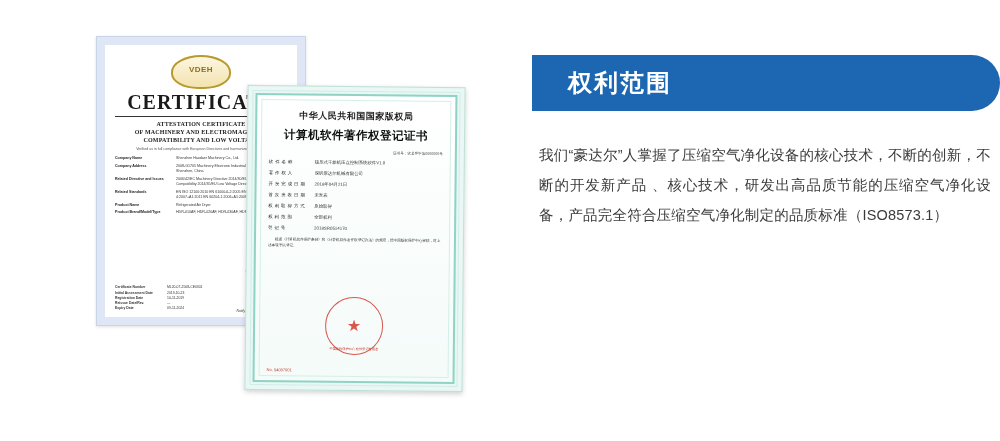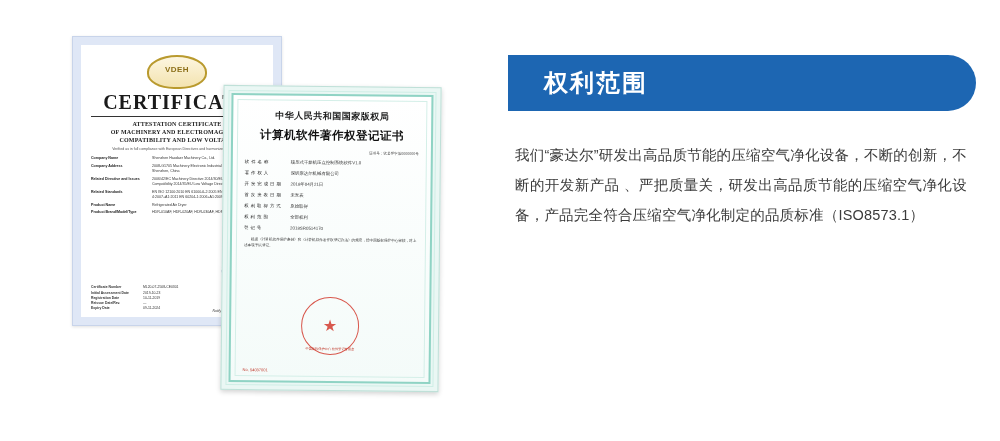--- a/index.html
+++ b/index.html
@@ -10,20 +10,21 @@
   body {
     width: 1000px;
     height: 441px;
     font-family: "Liberation Sans", sans-serif;
     overflow: hidden;
   }
   .page {
     position: relative;
     width: 896px;
     height: 441px;
+    margin-left: 24px;
   }
 
   
   .cert-area {
     position: absolute;
     left: 0;
     top: 0;
     width: 500px;
     height: 441px;
   }
@@ -441,16 +442,16 @@
 软件登记专用章</div>
         <div class="cert2-bottomno">No.  54037001</div>
       </div>
     </div>
   </div>
 
   <div class="right">
     <div class="banner">
       <div class="banner-title">权利范围</div>
     </div>
-    <div class="body-text">我们“豪达尔”研发出高品质节能的压缩空气净化设备，不断的创新，不断的开发新产品 、严把质量关，研发出高品质节能的压缩空气净化设备，产品完全符合压缩空气净化制定的品质标准（ISO8573.1）</div>
+    <div class="body-text">我们“豪达尔”人掌握了压缩空气净化设备的核心技术，不断的创新，不断的开发新产品 、核心技术，研发出高品质节能的压缩空气净化设备，产品完全符合压缩空气净化制定的品质标准（ISO8573.1）</div>
   </div>
 
 </div>
 
 </body></html>

